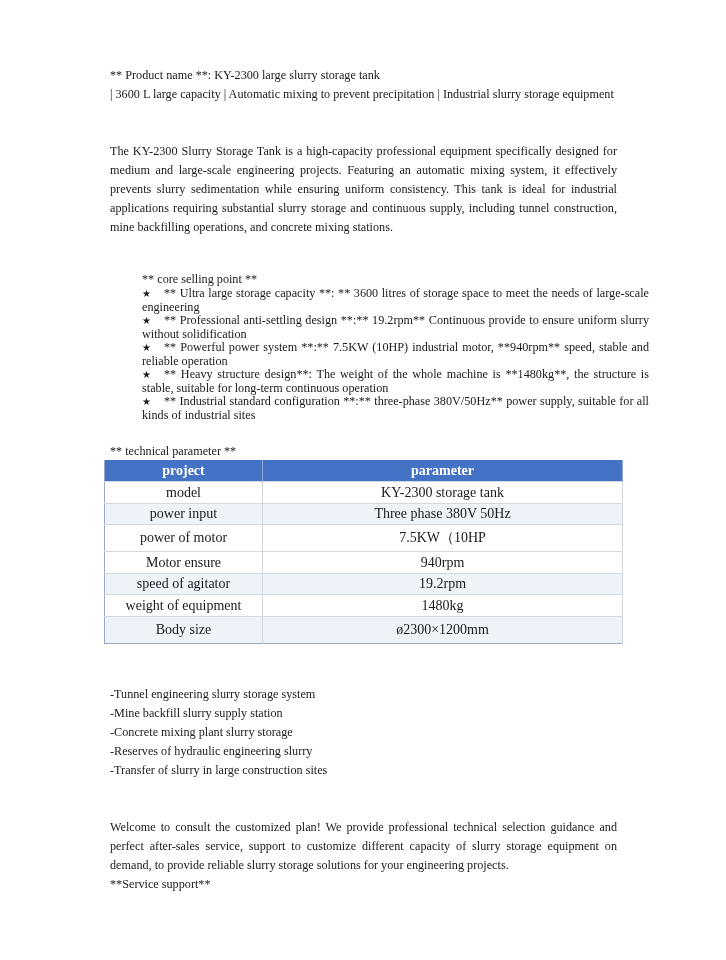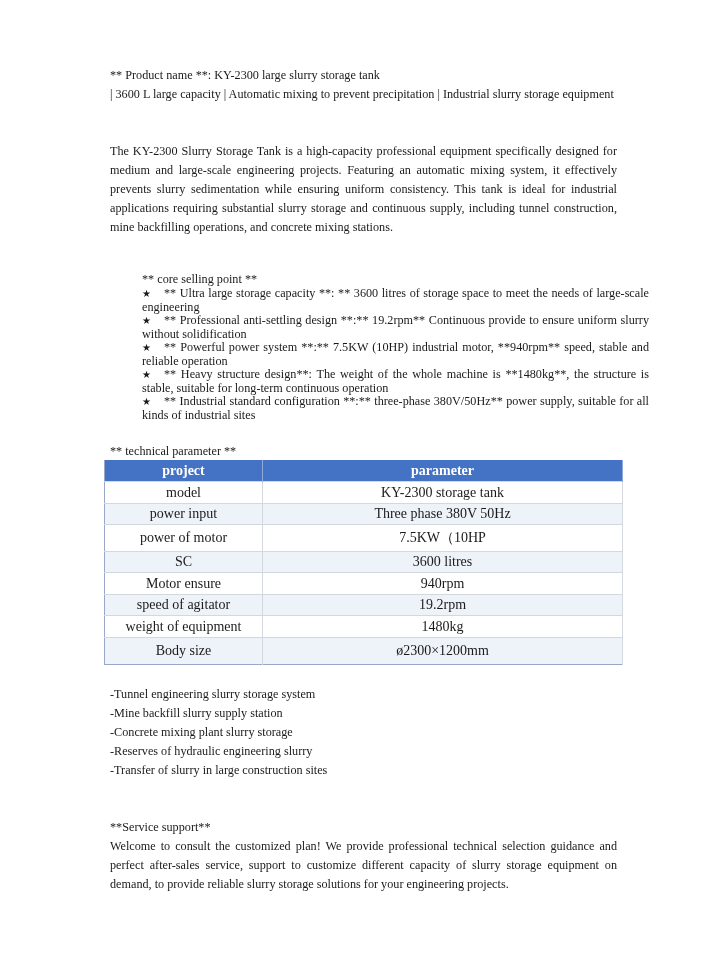--- a/index.html
+++ b/index.html
@@ -71,24 +71,20 @@
       <td>KY-2300 storage tank</td>
     </tr>
     <tr class="even" style="height:21px;">
       <td>power input</td>
       <td>Three phase 380V 50Hz</td>
     </tr>
     <tr class="odd" style="height:27px;">
       <td>power of motor</td>
       <td>7.5KW（10HP</td>
     </tr>
-    <tr class="even" style="height:21px;">
-      <td>SC</td>
-      <td>3600 litres</td>
-    </tr>
     <tr class="odd" style="height:22px;">
       <td>Motor ensure</td>
       <td>940rpm</td>
     </tr>
     <tr class="even" style="height:21px;margin-left:44px;">
       <td>speed of agitator</td>
       <td>19.2rpm</td>
     </tr>
     <tr class="odd" style="height:22px;">
       <td>weight of equipment</td>
@@ -103,15 +99,15 @@
 
 <div class="block" style="top:685px;">
   <p class="p">-Tunnel engineering slurry storage system</p>
   <p class="p">-Mine backfill slurry supply station</p>
   <p class="p">-Concrete mixing plant slurry storage</p>
   <p class="p">-Reserves of hydraulic engineering slurry</p>
   <p class="p">-Transfer of slurry in large construction sites</p>
 </div>
 
 <div class="block" style="top:818px;">
+  <p class="p just">Welcome to consult the customized plan! We provide professional technical selection guidance and perfect after-sales service, support to customize different capacity of slurry storage equipment on demand, to provide reliable slurry storage solutions for your engineering projects.</p>
   <p class="p">**Service support**</p>
-  <p class="p just">Welcome to consult the customized plan! We provide professional technical selection guidance and perfect after-sales service, support to customize different capacity of slurry storage equipment on demand, to provide reliable slurry storage solutions for your engineering projects.</p>
 </div>
 
 </body></html>

